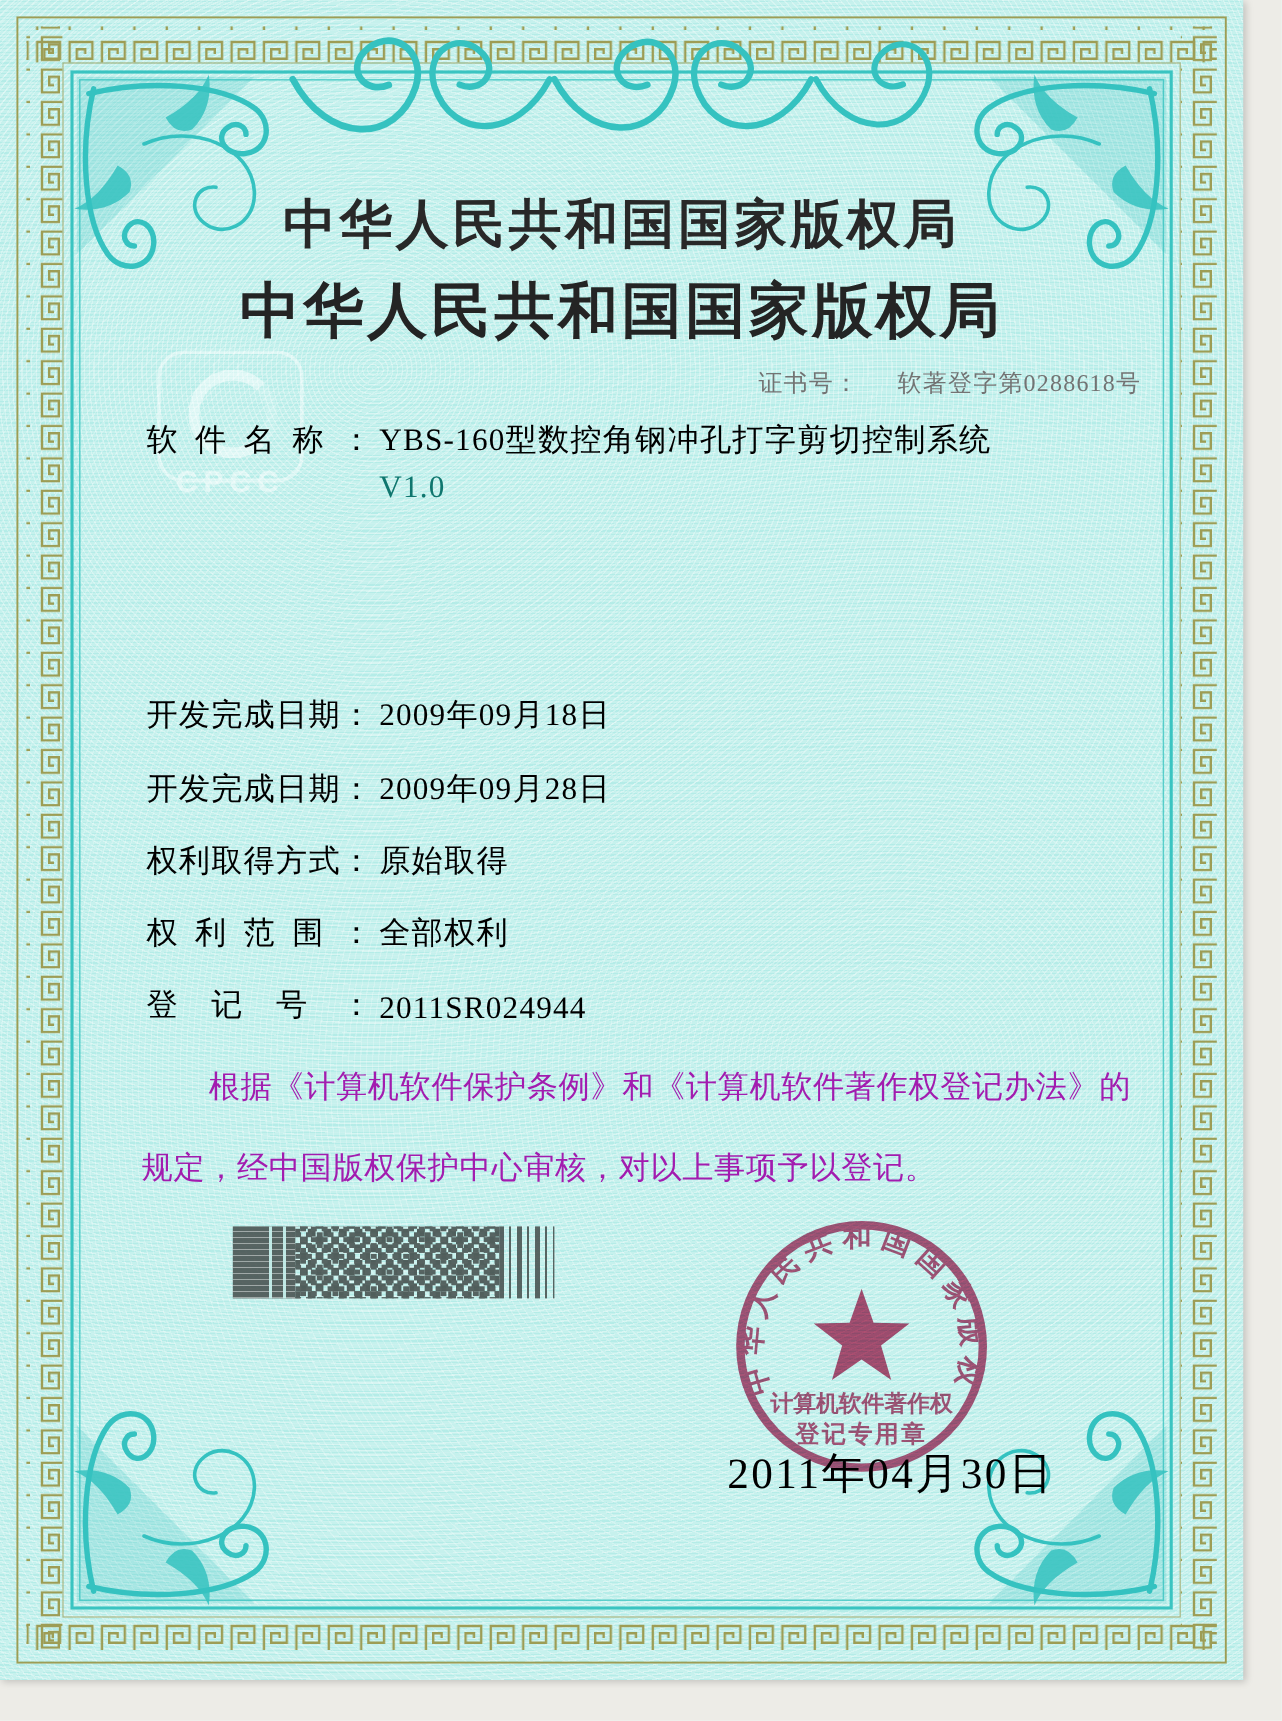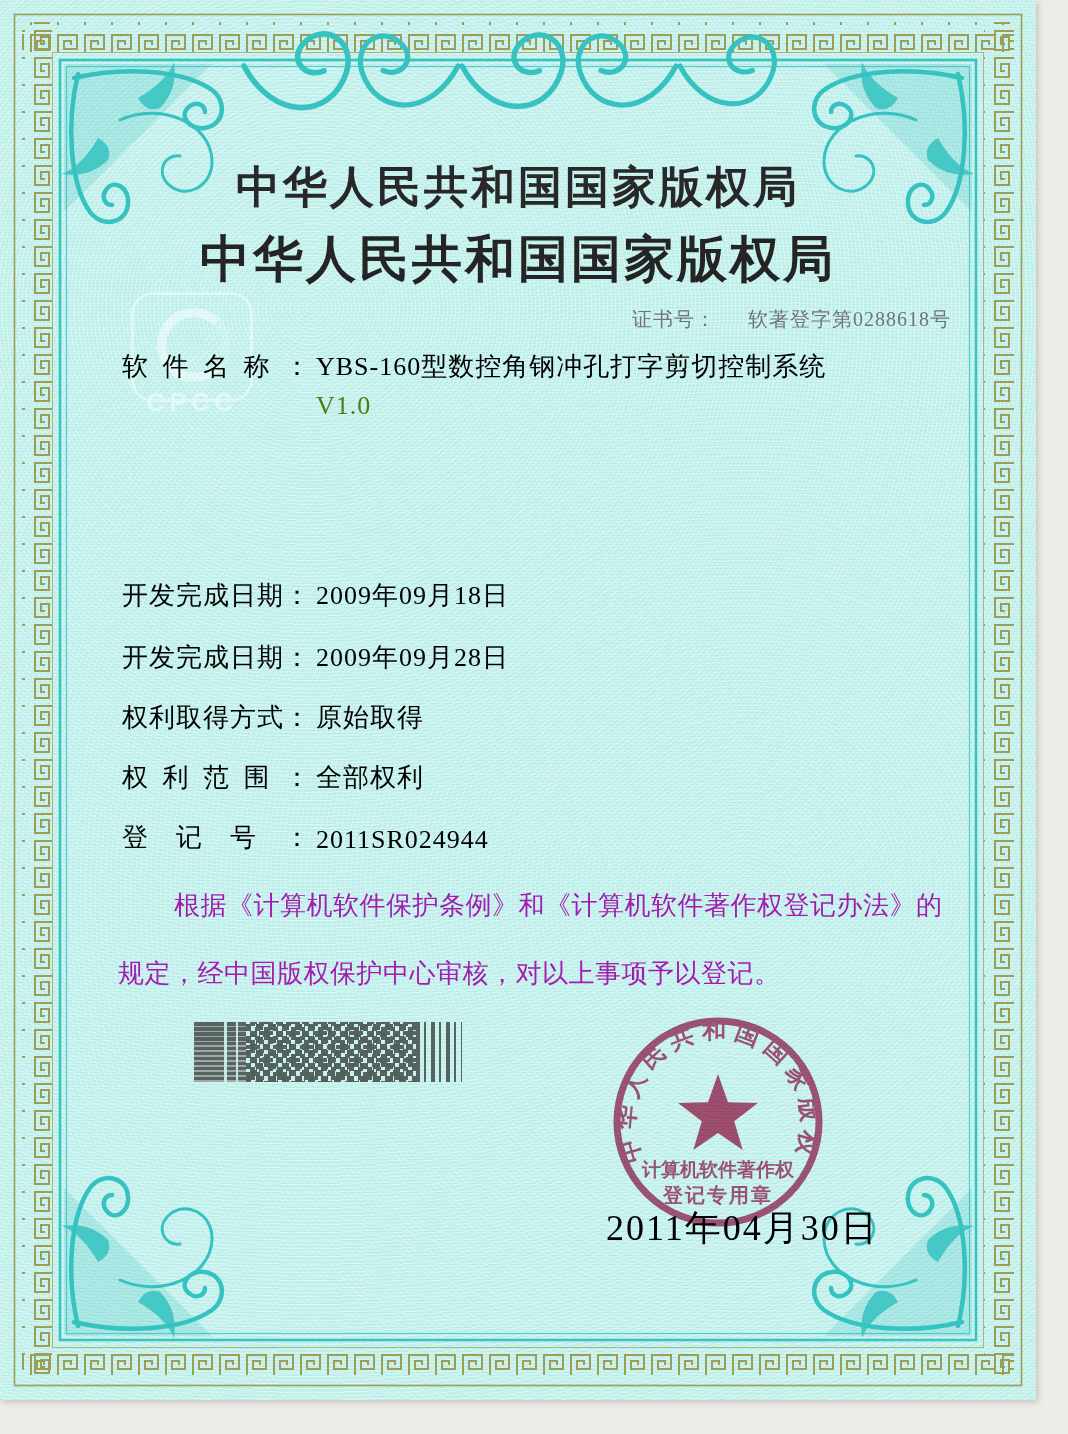--- a/index.html
+++ b/index.html
@@ -31,21 +31,21 @@
   #authority{position:absolute;left:0;top:158px;width:1036px;margin:0;text-align:center;
     font-size:44px;font-weight:700;letter-spacing:3px;color:#282828;}
   #doctitle{position:absolute;left:0;top:226px;width:1036px;margin:0;text-align:center;
     font-size:50px;font-weight:700;letter-spacing:3px;color:#242424;}
   #certno{position:absolute;left:632px;top:306px;font-size:20px;color:#737373;letter-spacing:1px;}
   #certno .cv{margin-left:26px;}
   .row{position:absolute;left:122px;width:880px;display:flex;align-items:flex-end;
     font-size:26px;color:#000000;}
   .lbl{display:inline-block;width:188px;text-align:justify;text-align-last:justify;flex:0 0 188px;}
   .val{margin-left:6px;letter-spacing:1px;white-space:nowrap;}
-  .val2{position:absolute;left:316px;top:391px;font-size:26px;color:#4d7c0f;letter-spacing:1px;}
+  .val2{position:absolute;left:316px;top:391px;font-size:26px;color:#0f766e;letter-spacing:1px;}
   .stmt{position:absolute;left:118px;width:850px;margin:0;font-size:26px;letter-spacing:.5px;color:#a21caf;}
   .ind{text-indent:56px;}
   
   #barcode{position:absolute;left:194px;top:1022px;width:268px;height:60px;display:flex;opacity:.88;}
   .bcl{width:52px;height:100%;background-color:#47514f;
     background-image:
       linear-gradient(90deg, rgba(198,241,237,0) 0 30px, rgba(198,241,237,.95) 30px 33px, rgba(198,241,237,0) 33px 42px, rgba(198,241,237,.95) 42px 44px, rgba(198,241,237,0) 44px),
       repeating-linear-gradient(0deg, rgba(255,255,255,.45) 0 1.5px, rgba(255,255,255,0) 1.5px 5px);}
   .bcm{width:170px;height:100%;
     background-image:

